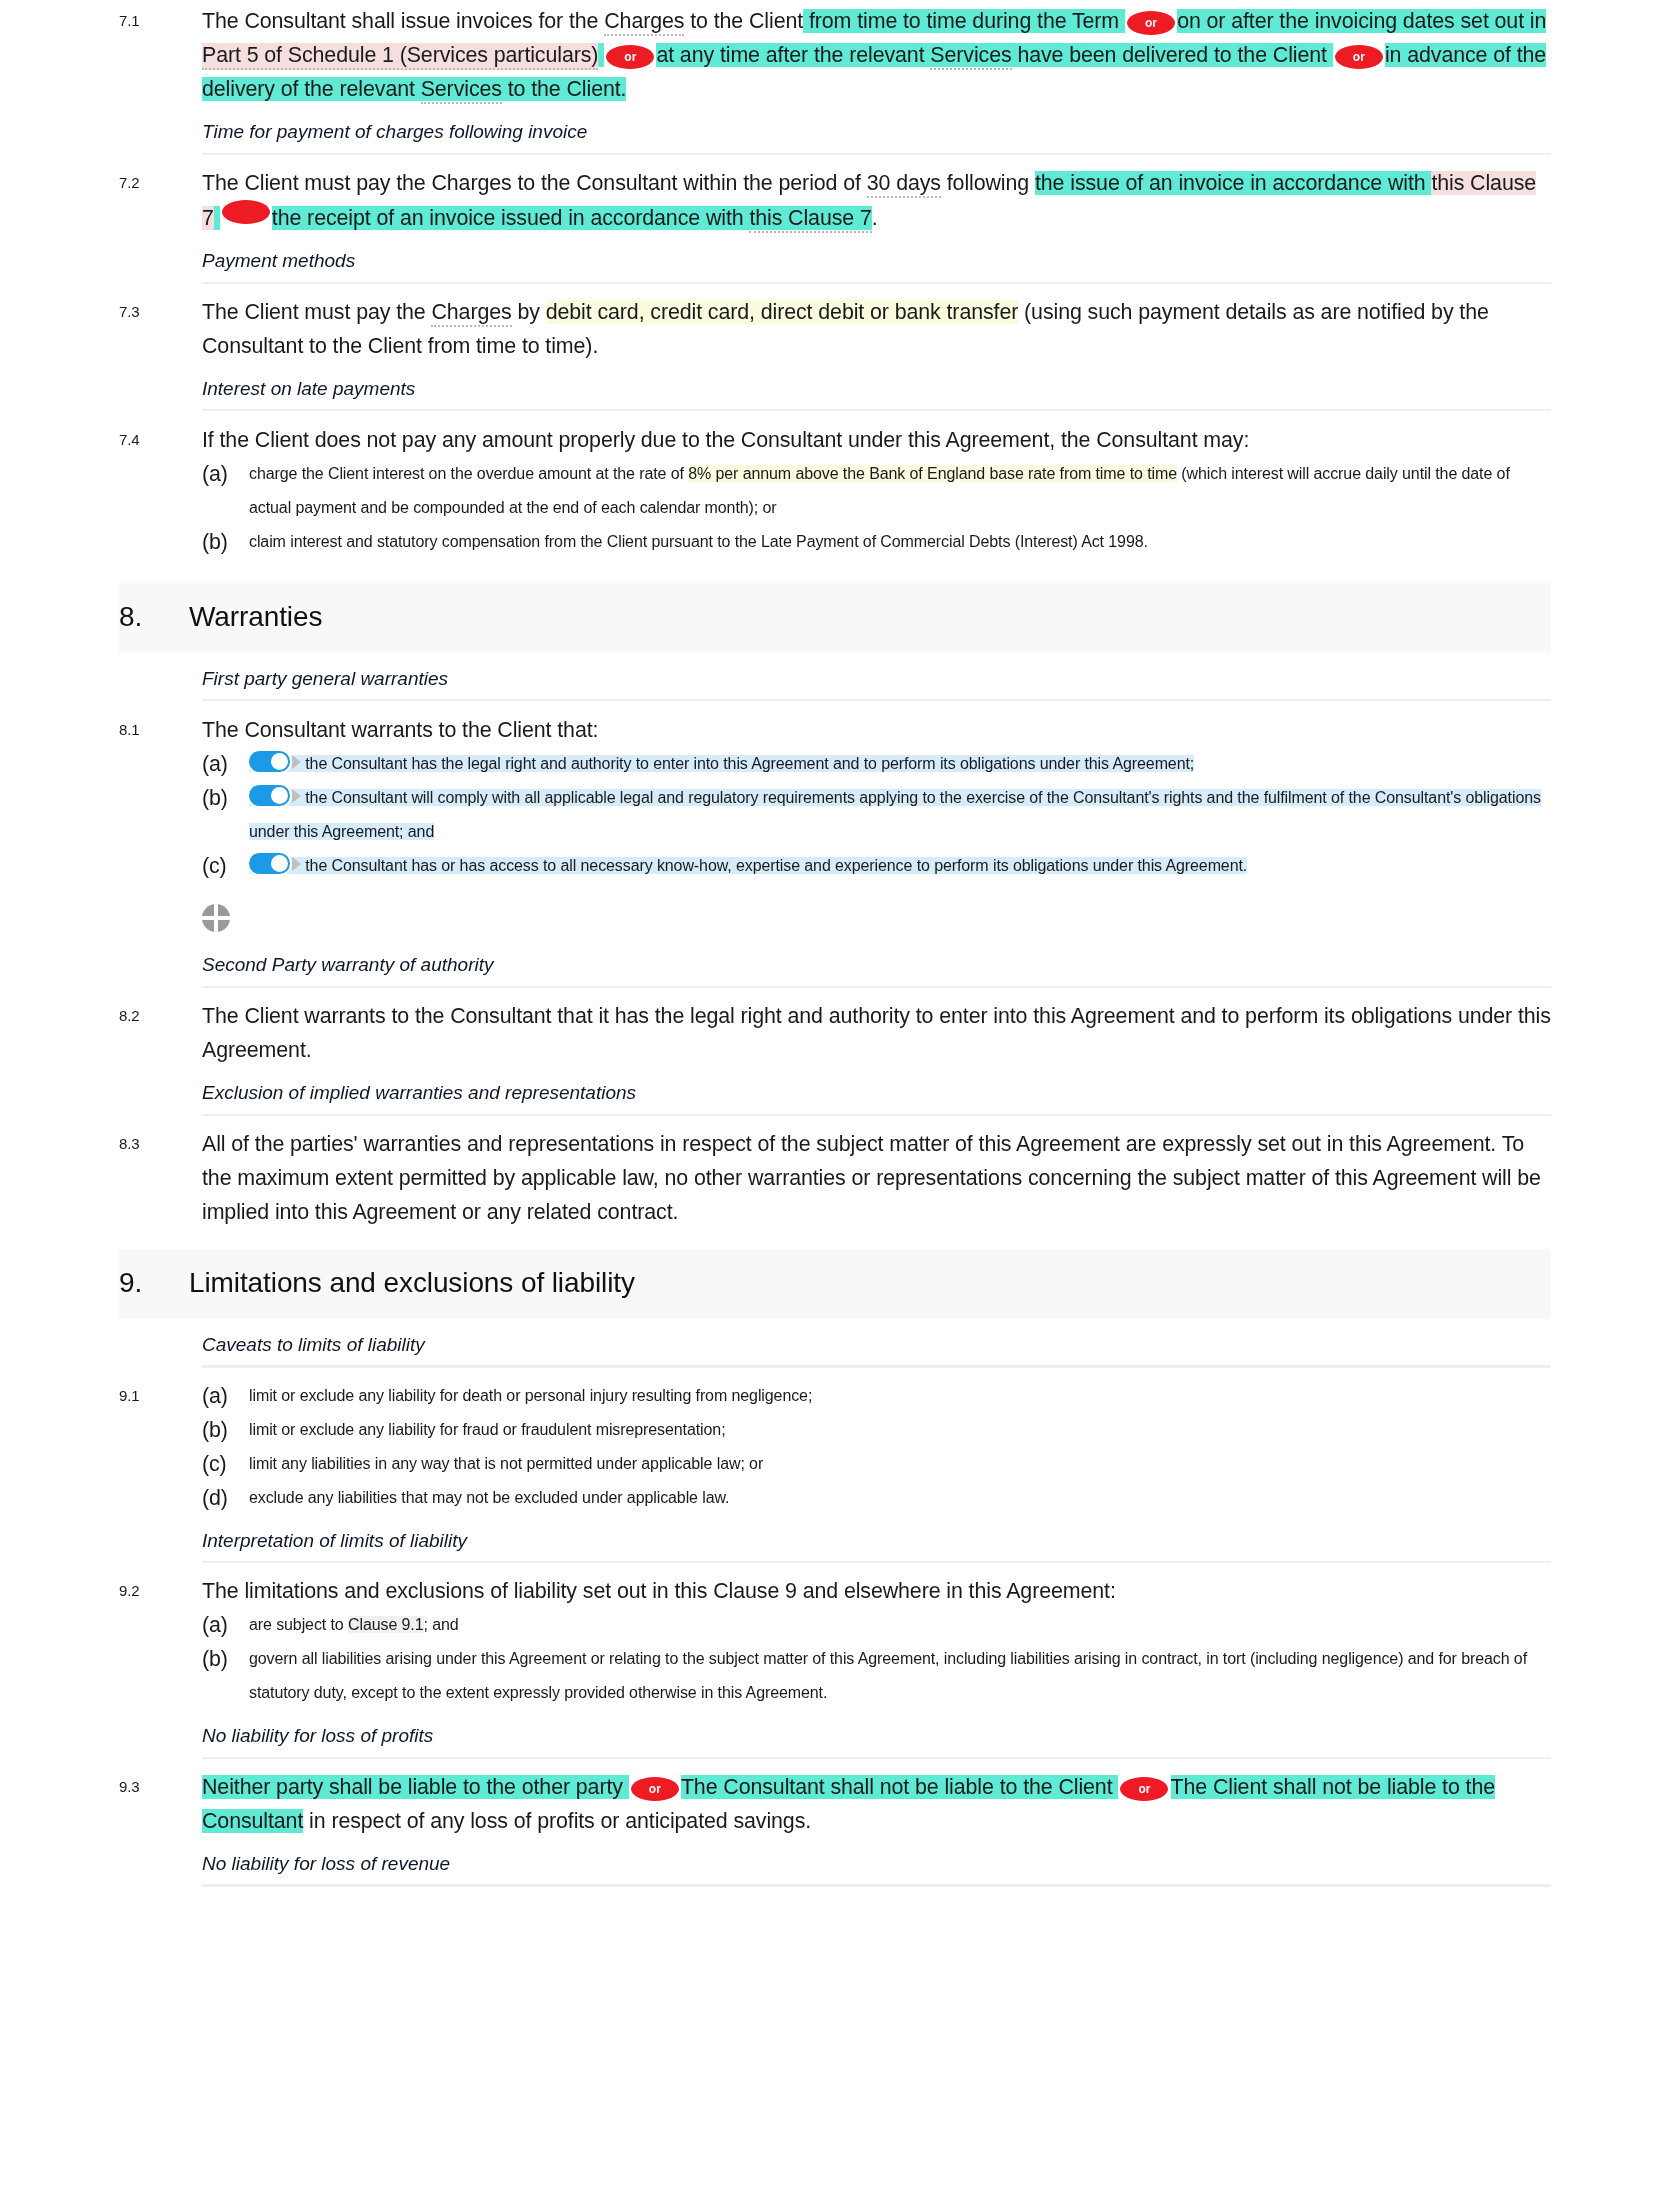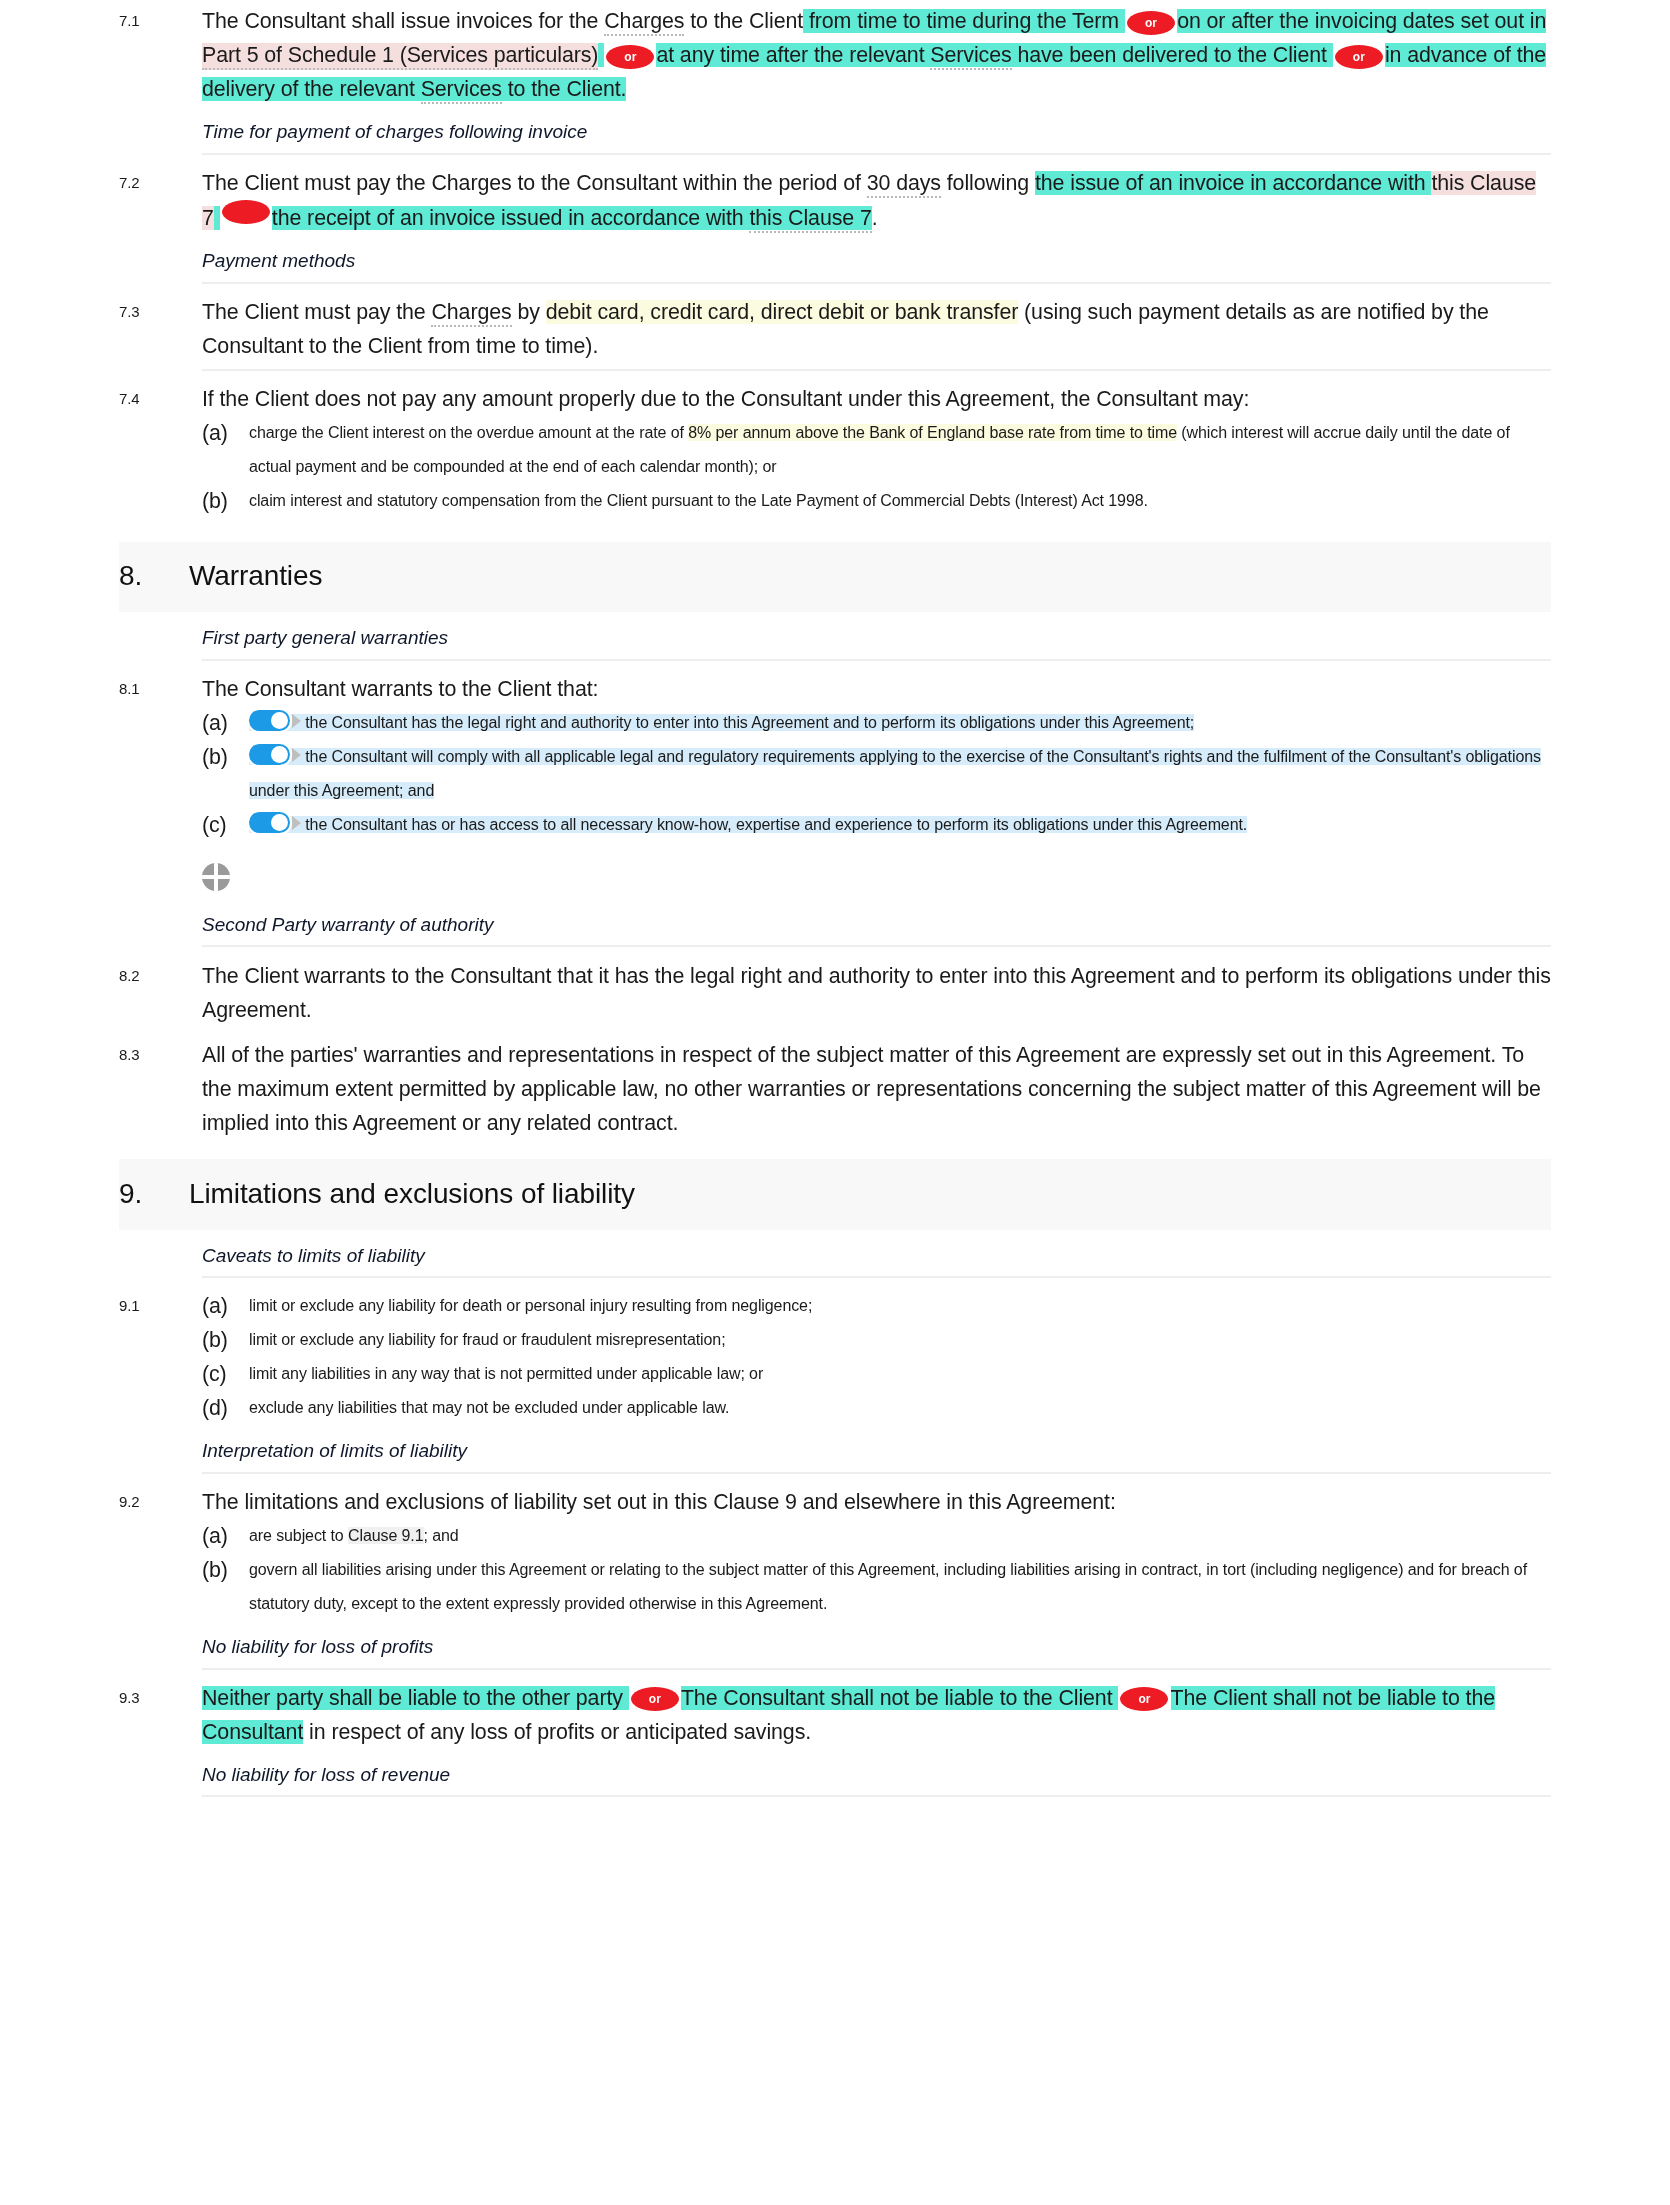--- a/index.html
+++ b/index.html
@@ -228,20 +228,21 @@
     <div class="subhead-rule"></div>
   </div>
   <div class="sp-16"></div>
 
   <div class="clause">
     <div class="clause-num">7.3</div>
     <div class="clause-body"><span>The Client must pay the </span><span class="term">Charges</span><span> by </span><span class="hl-yellow">debit card, credit card, direct debit or bank transfer</span><span> (using such payment details as are notified by the Consultant to the Client from time to time).</span></div>
   </div>
 
   <div class="subhead-wrap">
+    <div class="subhead">Interest on late payments</div>
     <div class="subhead-rule"></div>
   </div>
   <div class="sp-16"></div>
 
   <div class="clause">
     <div class="clause-num">7.4</div>
     <div class="clause-body">
       <div>If the Client does not pay any amount properly due to the Consultant under this Agreement, the Consultant may:</div>
       <div class="sub">
         <div class="sub-label">(a)</div>
@@ -297,20 +298,24 @@
     <div class="subhead">Second Party warranty of authority</div>
     <div class="subhead-rule"></div>
   </div>
   <div class="sp-16"></div>
 
   <div class="clause">
     <div class="clause-num">8.2</div>
     <div class="clause-body">The Client warrants to the Consultant that it has the legal right and authority to enter into this Agreement and to perform its obligations under this Agreement.</div>
   </div>
 
+  <div class="subhead-wrap">
+    <div class="subhead">Exclusion of implied warranties and representations</div>
+    <div class="subhead-rule"></div>
+  </div>
   <div class="sp-16"></div>
 
   <div class="clause">
     <div class="clause-num">8.3</div>
     <div class="clause-body">All of the parties' warranties and representations in respect of the subject matter of this Agreement are expressly set out in this Agreement. To the maximum extent permitted by applicable law, no other warranties or representations concerning the subject matter of this Agreement will be implied into this Agreement or any related contract.</div>
   </div>
 
   <div class="sp-28"></div>
 
   <div class="section-head">

